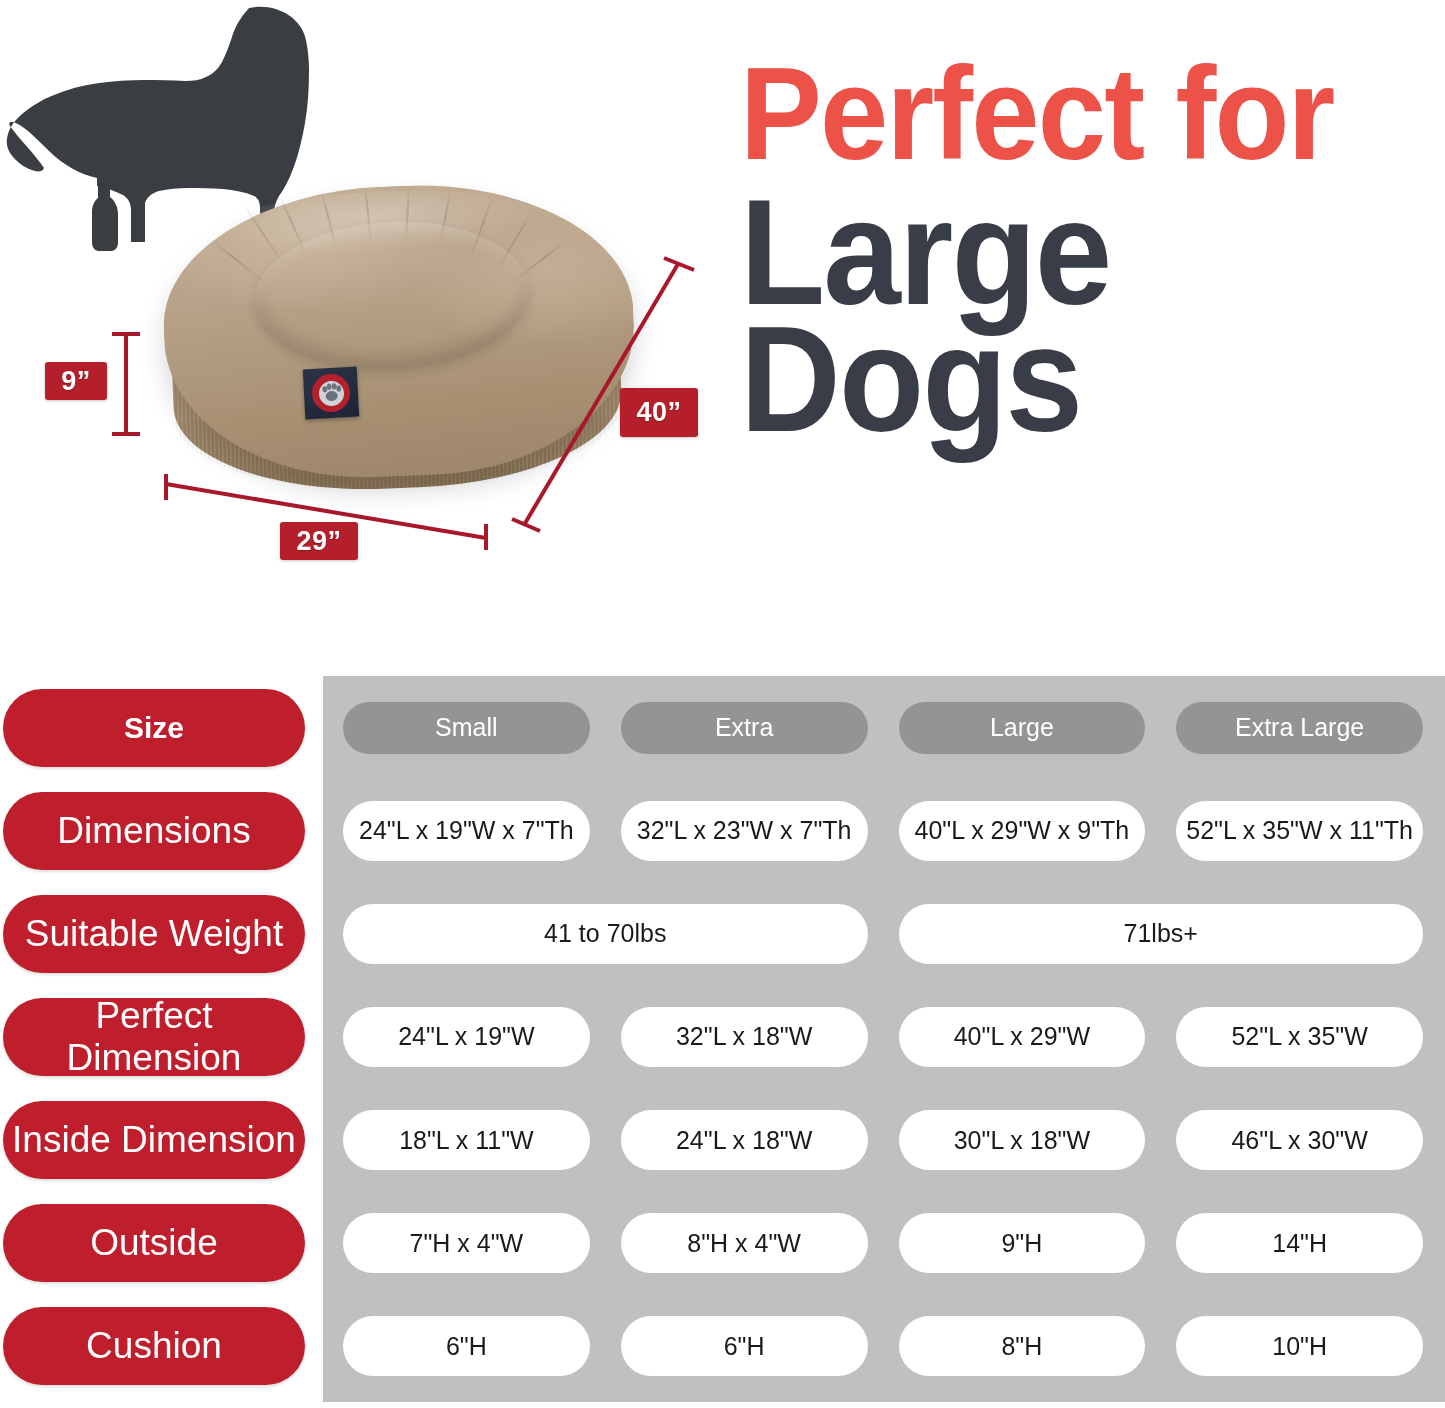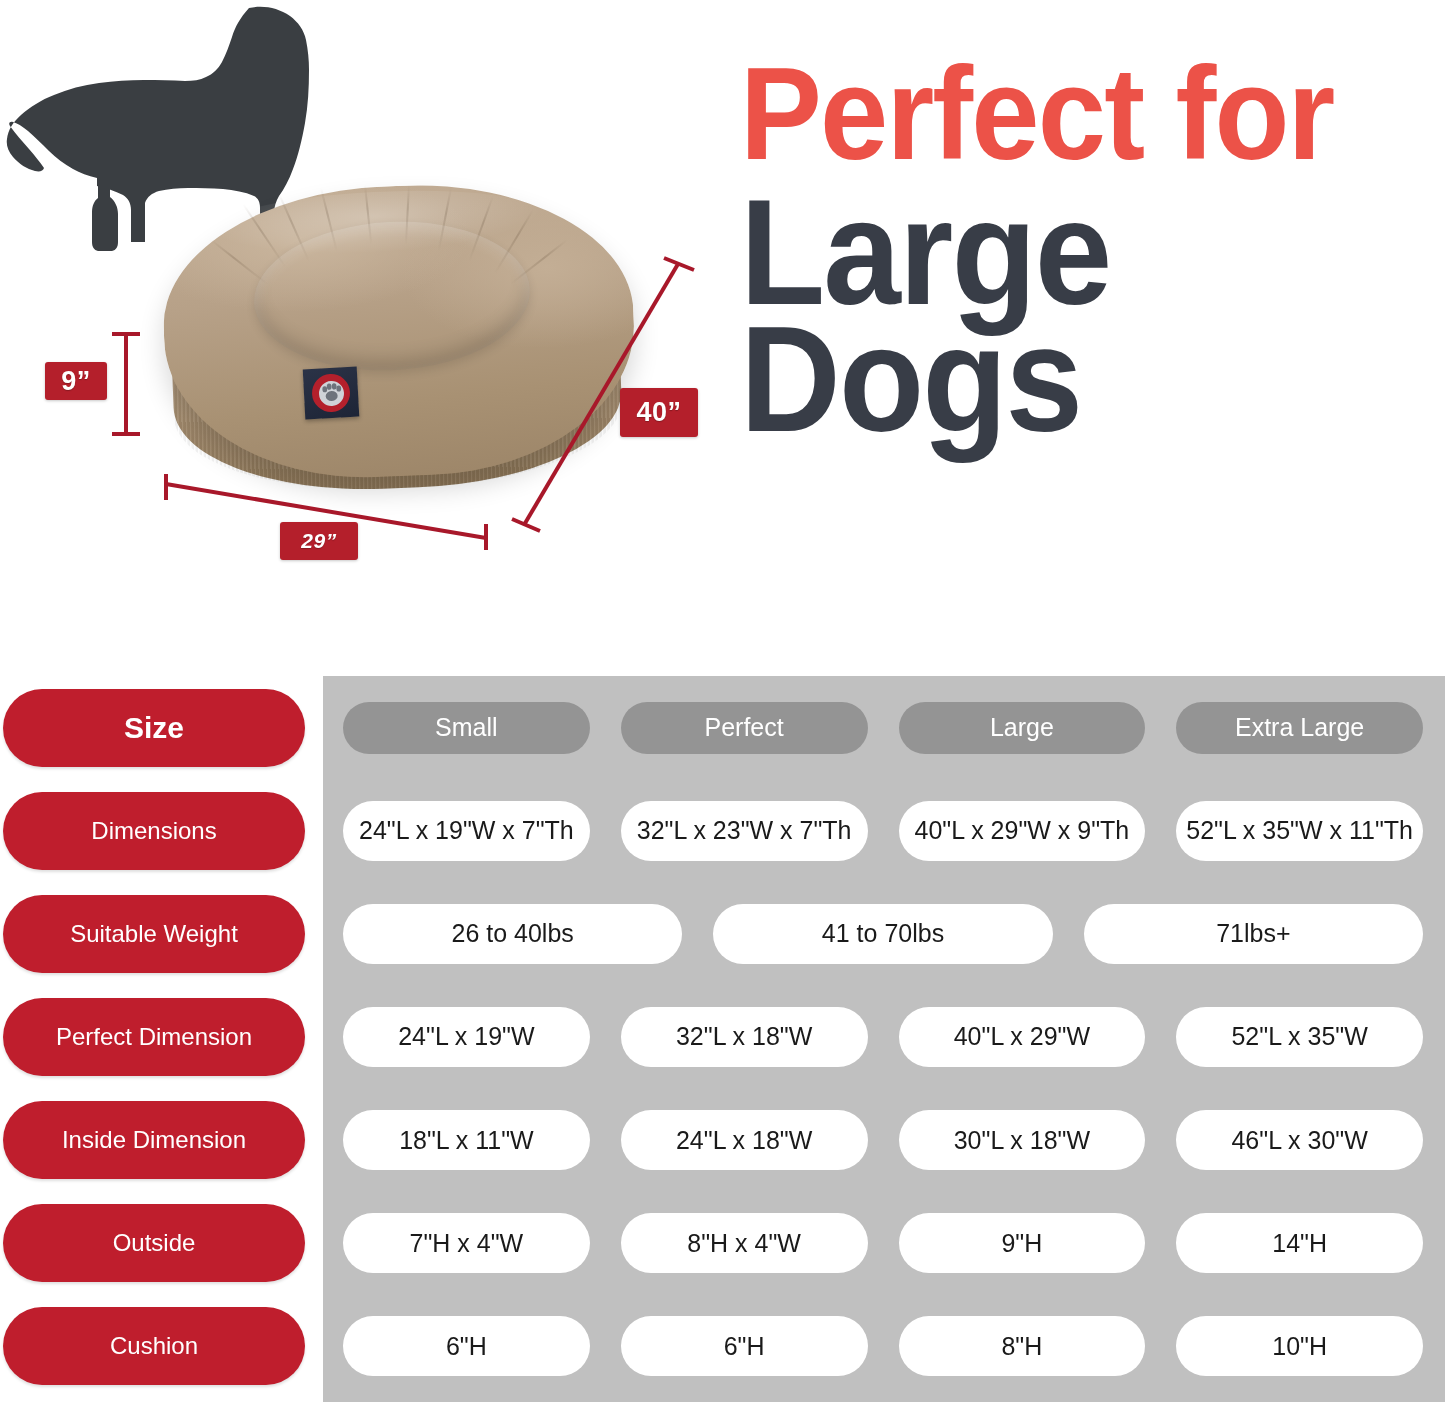--- a/index.html
+++ b/index.html
@@ -170,21 +170,21 @@
     display: flex;
     align-items: center;
     justify-content: center;
     border-radius: 3px;
     letter-spacing: 0.5px;
     box-shadow: 0 1px 3px rgba(0,0,0,0.22);
     text-shadow: 0 1px 1px rgba(0,0,0,0.25);
   }
   #callout-height { left: 45px; top: 362px; width: 62px; height: 38px; font-size: 27px; }
   #callout-length { left: 620px; top: 388px; width: 78px; height: 49px; font-size: 27px; }
-  #callout-width  { left: 280px; top: 522px; width: 78px; height: 38px; font-size: 21px; font-style: italic; }
+  #callout-width  { left: 280px; top: 522px; width: 78px; height: 38px; font-size: 27px; }
 
   .measure-svg {
     position: absolute;
     left: 0; top: 0;
     width: 760px;
     height: 620px;
     overflow: visible;
     pointer-events: none;
   }
 
@@ -262,21 +262,21 @@
   }
   .label-pill {
     width: 302px;
     height: 78px;
     background: #bf1e2d;
     border-radius: 39px;
     color: #ffffff;
     display: flex;
     align-items: center;
     justify-content: center;
-    font-size: 24px;
+    font-size: 37px;
     font-family: "Liberation Sans", sans-serif;
     text-align: center;
     box-shadow: 0 2px 3px rgba(0,0,0,0.13);
     padding: 0 8px;
   }
 
   
   .values-cell {
     flex: 1 1 auto;
     display: flex;
@@ -413,42 +413,41 @@
 
   <div id="spec-table">
     <div id="table-panel"></div>
     <div id="table-grid">
         <div class="spec-row header">
           <div class="label-cell">
             <div class="label-pill">Size</div>
           </div>
           <div class="values-cell">
             <div class="value-pill">Small</div>
-            <div class="value-pill">Perfect</div>
+            <div class="value-pill">Extra</div>
             <div class="value-pill">Large</div>
             <div class="value-pill">Extra Large</div>
           </div>
         </div>
         <div class="spec-row">
           <div class="label-cell">
             <div class="label-pill">Dimensions</div>
           </div>
           <div class="values-cell">
             <div class="value-pill">24"L x 19"W x 7"Th</div>
             <div class="value-pill">32"L x 23"W x 7"Th</div>
             <div class="value-pill">40"L x 29"W x 9"Th</div>
             <div class="value-pill">52"L x 35"W x 11"Th</div>
           </div>
         </div>
         <div class="spec-row">
           <div class="label-cell">
             <div class="label-pill">Suitable Weight</div>
           </div>
           <div class="values-cell">
-            <div class="value-pill">26 to 40lbs</div>
             <div class="value-pill">41 to 70lbs</div>
             <div class="value-pill">71lbs+</div>
           </div>
         </div>
         <div class="spec-row">
           <div class="label-cell">
             <div class="label-pill">Perfect Dimension</div>
           </div>
           <div class="values-cell">
             <div class="value-pill">24"L x 19"W</div>

